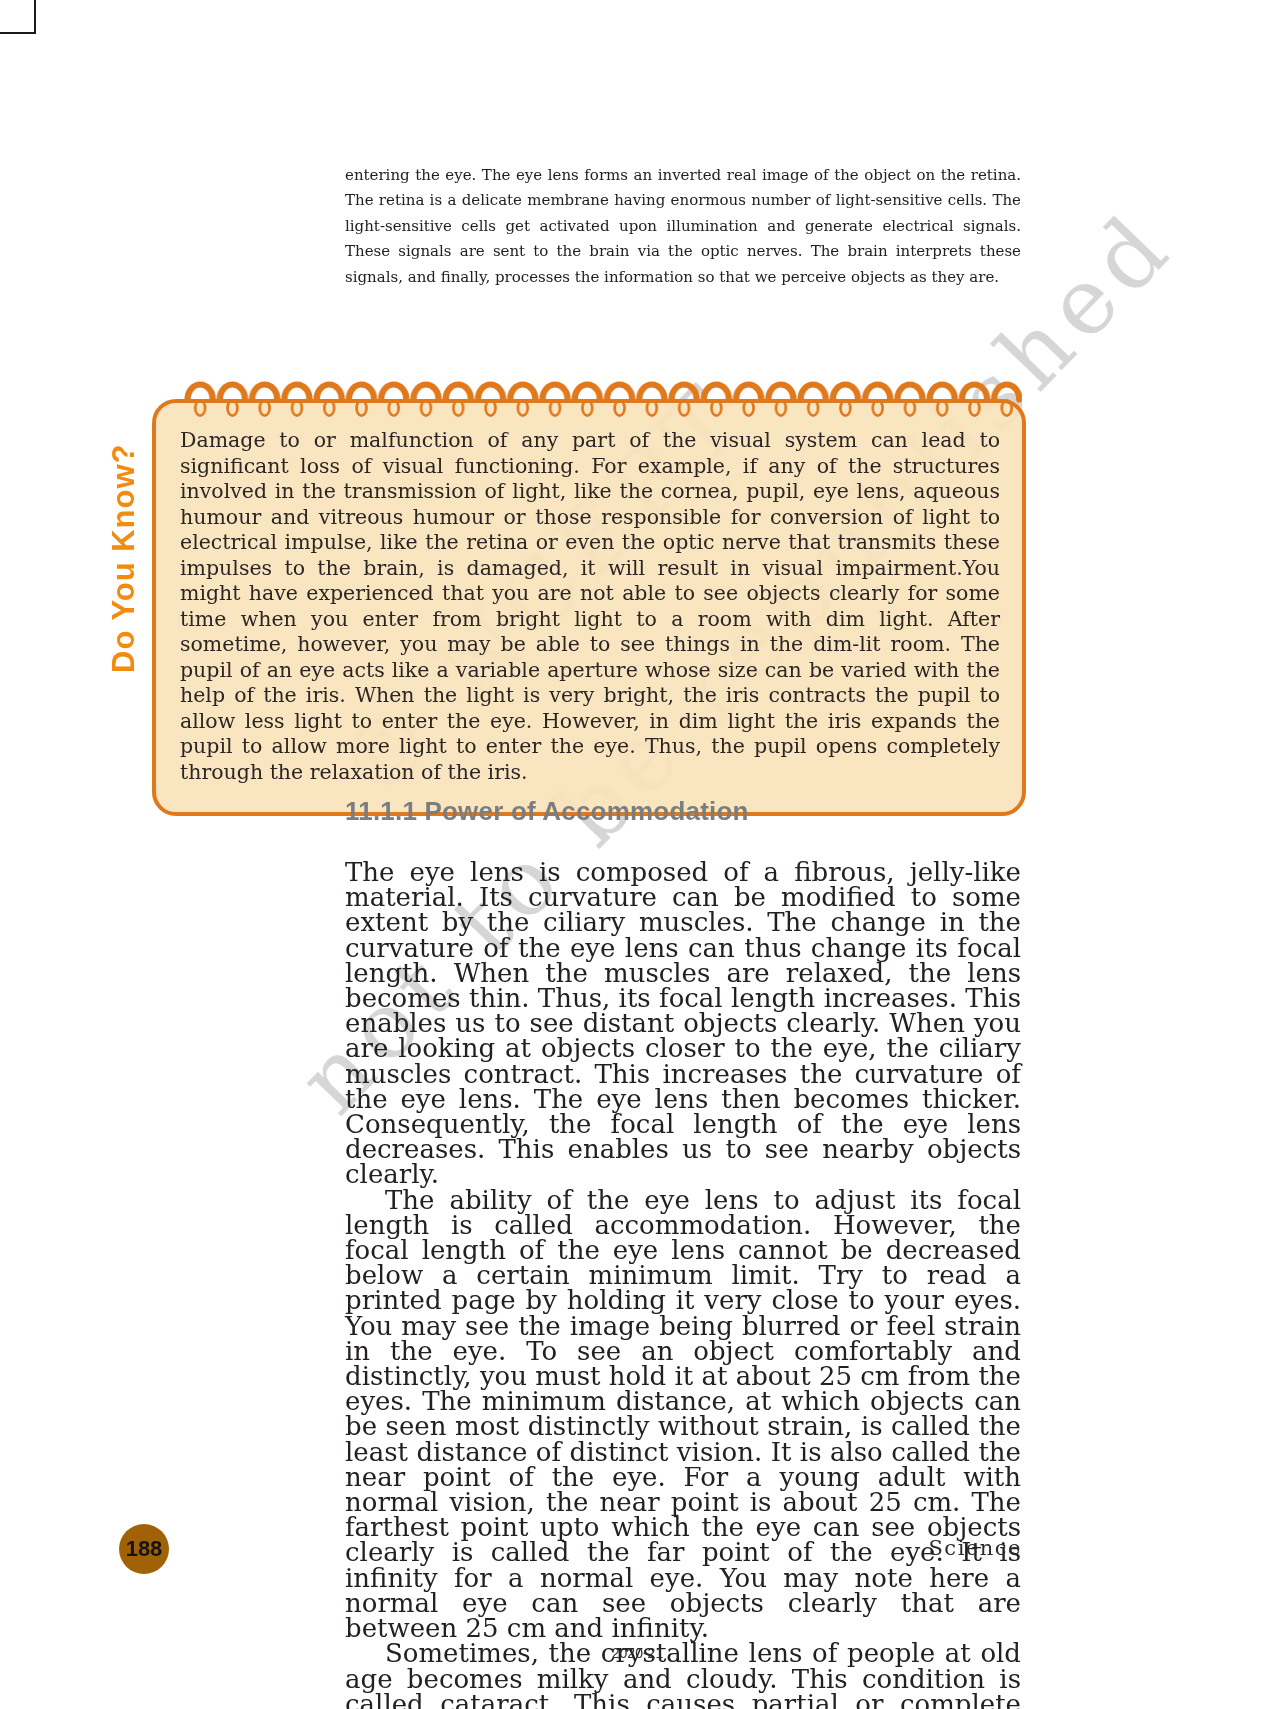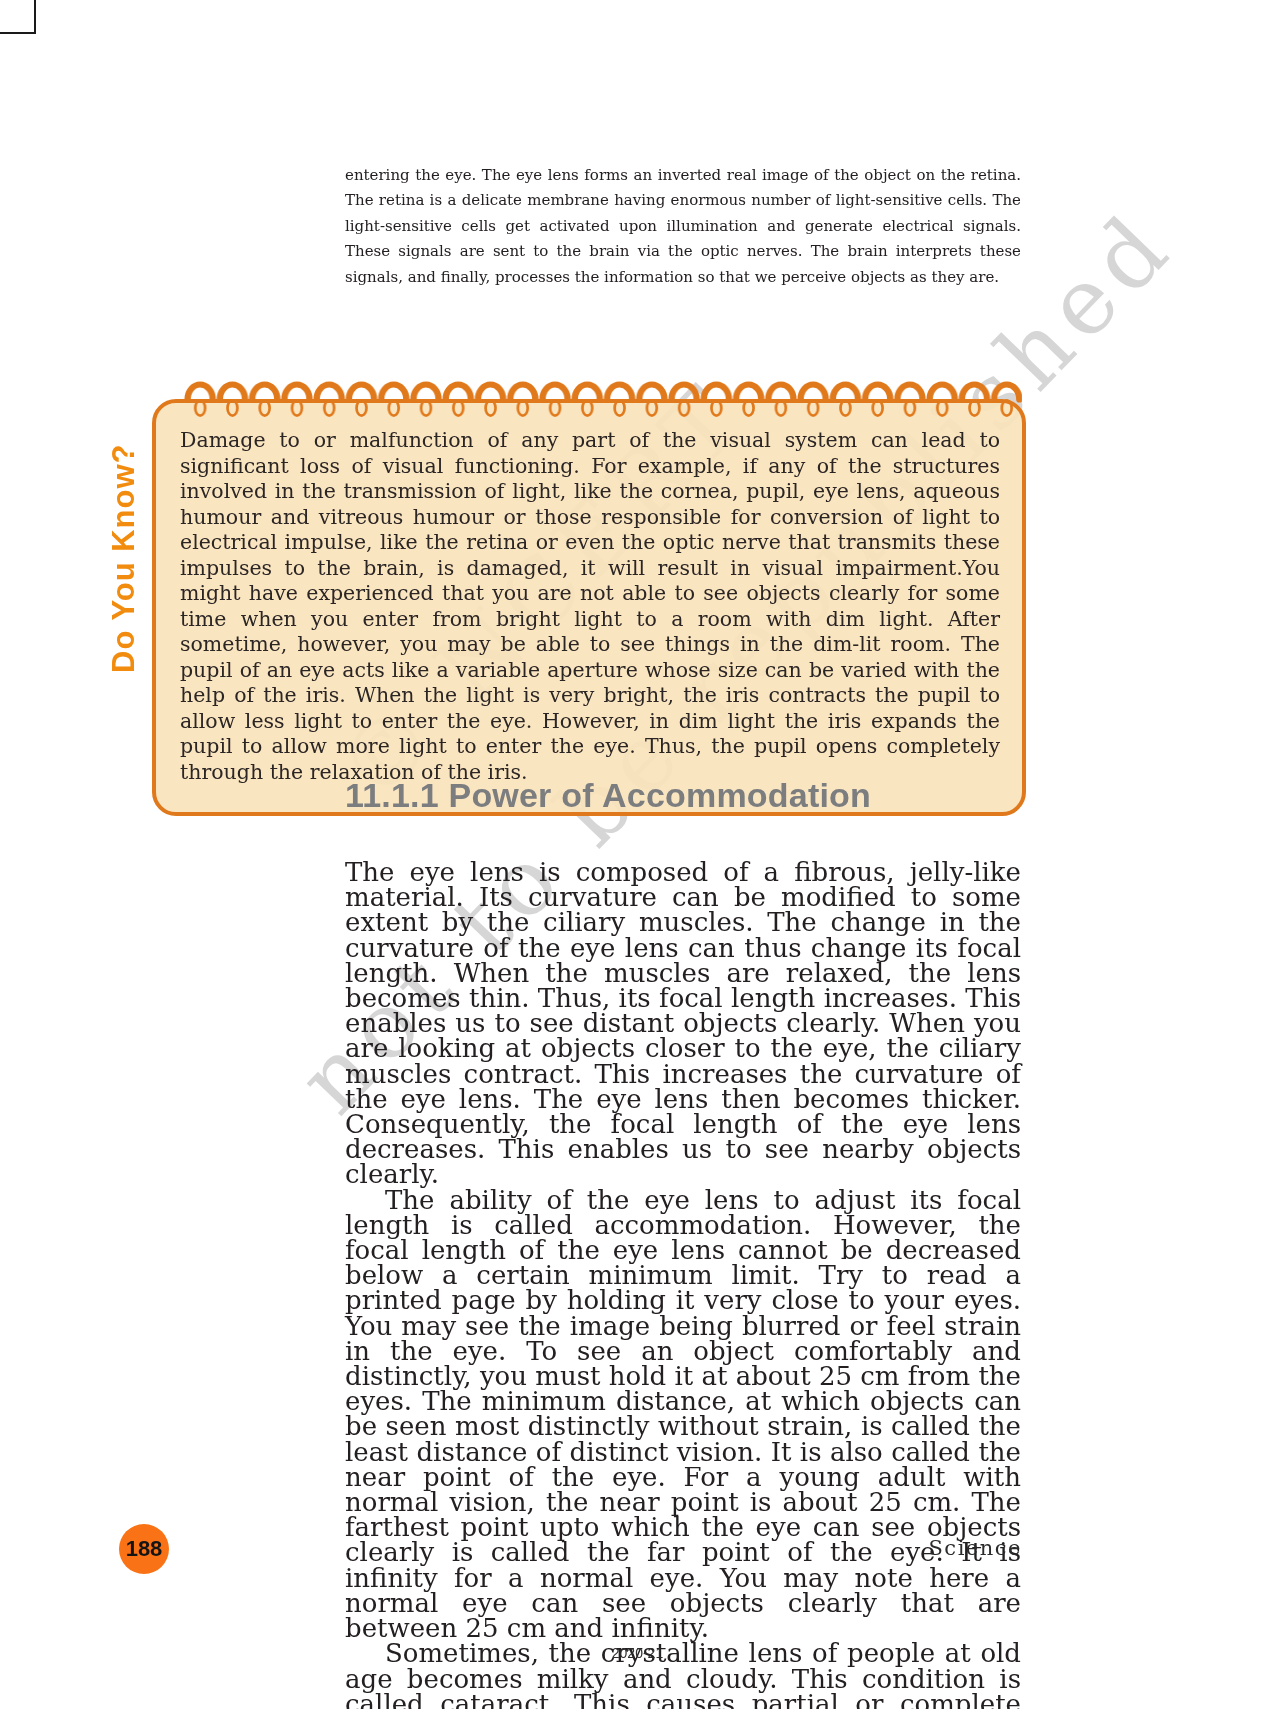--- a/index.html
+++ b/index.html
@@ -51,36 +51,36 @@
   .dyk-label {
     position:absolute; left:100px; top:440px; width:48px; height:236px;
     display:flex; align-items:center; justify-content:center;
     writing-mode:vertical-rl; transform:rotate(180deg);
     font-family:"Liberation Sans", sans-serif;
     font-weight:bold; font-size:31px; letter-spacing:1px;
     color:#F18C0E; white-space:nowrap;
   }
   
   .section-heading {
-    position:absolute; left:345px; top:776px;
+    position:absolute; left:345px; top:796px;
     font-family:"Liberation Sans", sans-serif;
-    font-weight:bold; font-size:34px; color:#7b7d7f;
+    font-weight:bold; font-size:26px; color:#7b7d7f;
     letter-spacing:0.2px;
   }
   
   .body-copy {
     position:absolute; left:345px; top:860px; width:676px;
     font-size:26px; line-height:25.2px; text-align:justify;
   }
   .body-copy p.indent { text-indent:40px; }
   
   .page-badge {
     position:absolute; left:119px; top:1524px;
     width:50px; height:50px; border-radius:50%;
-    background:#f97316;
+    background:#a16207;
     display:flex; align-items:center; justify-content:center;
     font-family:"Liberation Sans", sans-serif;
     font-weight:bold; font-size:22px; color:#141414;
   }
   .footer-right {
     position:absolute; right:253px; top:1536px;
     font-size:21px; letter-spacing:1.5px; color:#2b2b2b;
   }
   .footer-edition {
     position:absolute; left:0; right:0; top:1645px;

